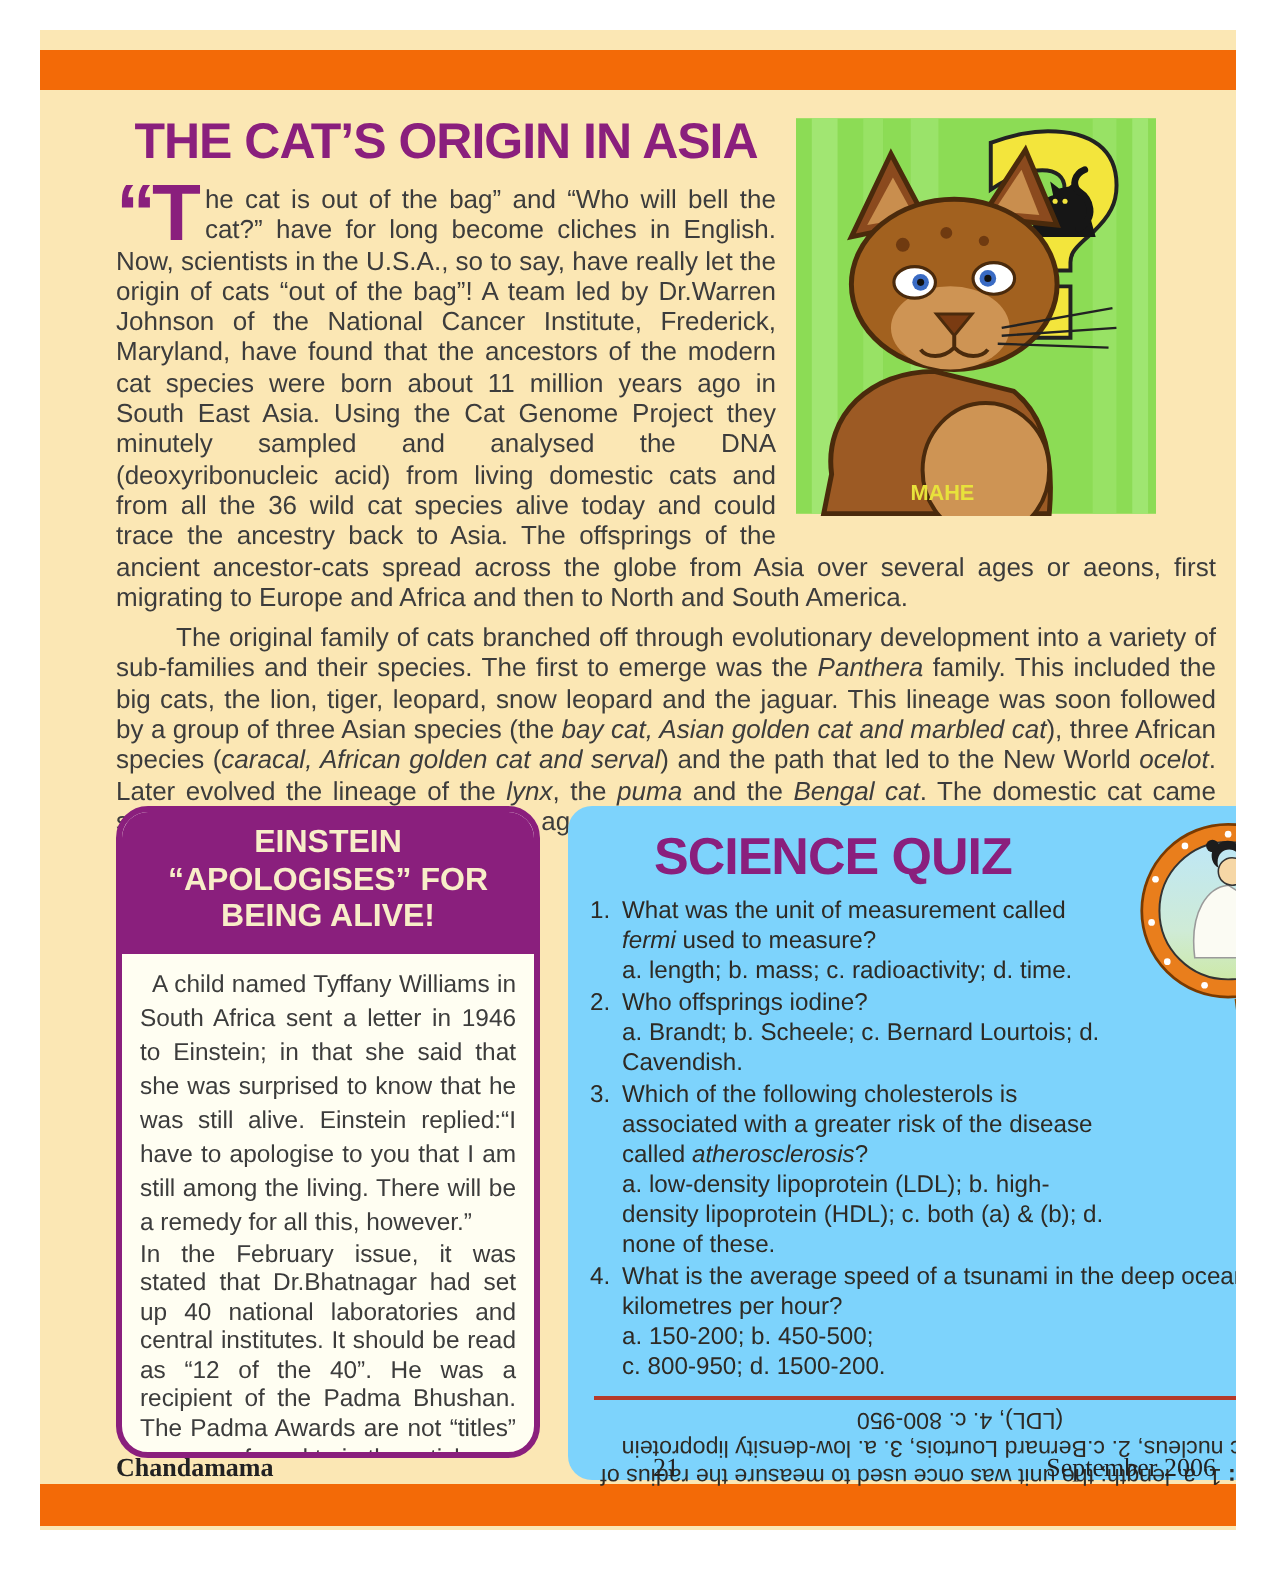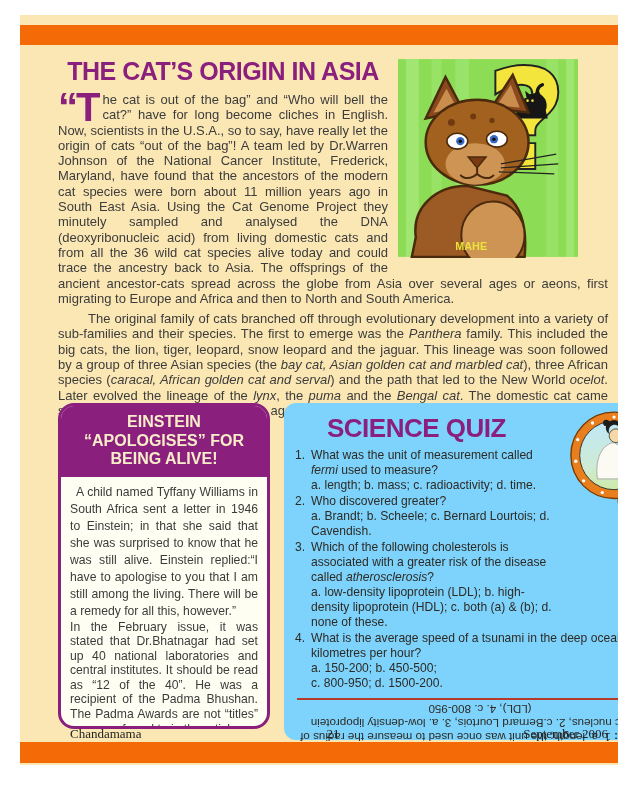--- a/index.html
+++ b/index.html
@@ -74,21 +74,21 @@
     transform:rotate(180deg);font-size:11.6px;line-height:13.8px;
     text-align:center;padding:0 4px;color:#2e2a24;
   }
   .answers strong{font-weight:bold;}
 
   
   .footer{
     position:absolute;left:38px;top:711px;width:550px;height:16px;
     font-family:"Liberation Serif", serif;font-size:13px;color:#222;
   }
-  .footer .fl{position:absolute;left:12px;}
+  .footer .fl{position:absolute;left:0;font-weight:bold;}
   .footer .fc{position:absolute;left:0;width:100%;text-align:center;}
   .footer .fr{position:absolute;right:0;}
 </style>
 </head>
 <body>
 
 <div class="page">
   <div class="band top"></div>
   <div class="band bottom"></div>
 
@@ -214,21 +214,21 @@
           <div class="qbody">
             <div><span>What was the unit of measurement called </span><em>fermi</em><span> used to measure?</span></div>
             <div class="qopt">
                 <div>a. length; b. mass; c. radioactivity; d. time.</div>
               </div>
           </div>
         </div>
         <div class="q">
           <span class="qnum">2.</span>
           <div class="qbody">
-            <div><span>Who discovered greater?</span></div>
+            <div><span>Who offsprings iodine?</span></div>
             <div class="qopt">
                 <div>a. Brandt; b. Scheele; c. Bernard Lourtois; d. Cavendish.</div>
               </div>
           </div>
         </div>
         <div class="q">
           <span class="qnum">3.</span>
           <div class="qbody">
             <div><span>Which of the following cholesterols is associated with a greater risk of the disease called </span><em>atherosclerosis</em><span>?</span></div>
             <div class="qopt">

